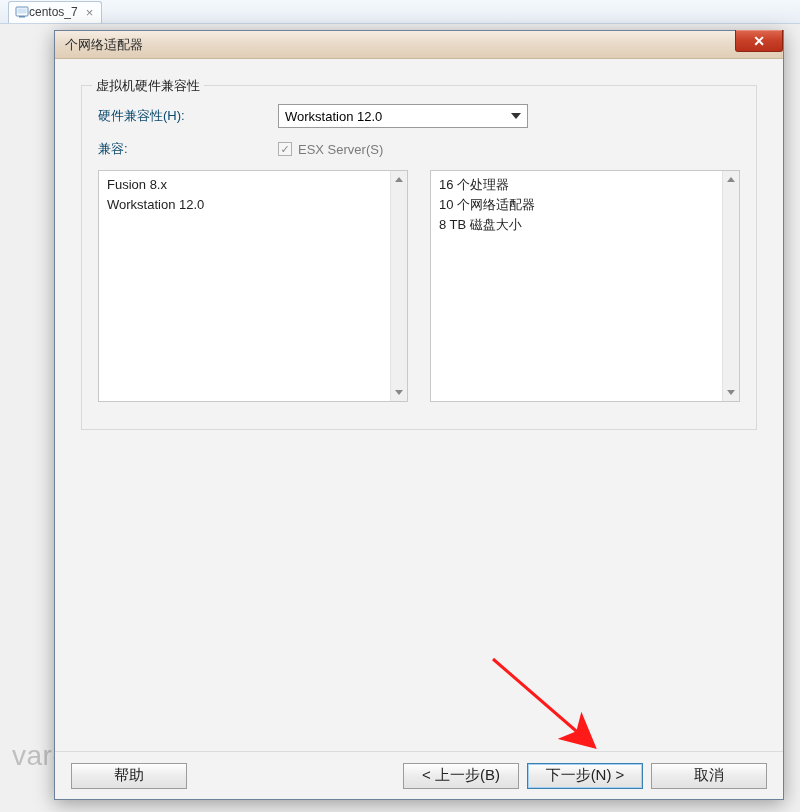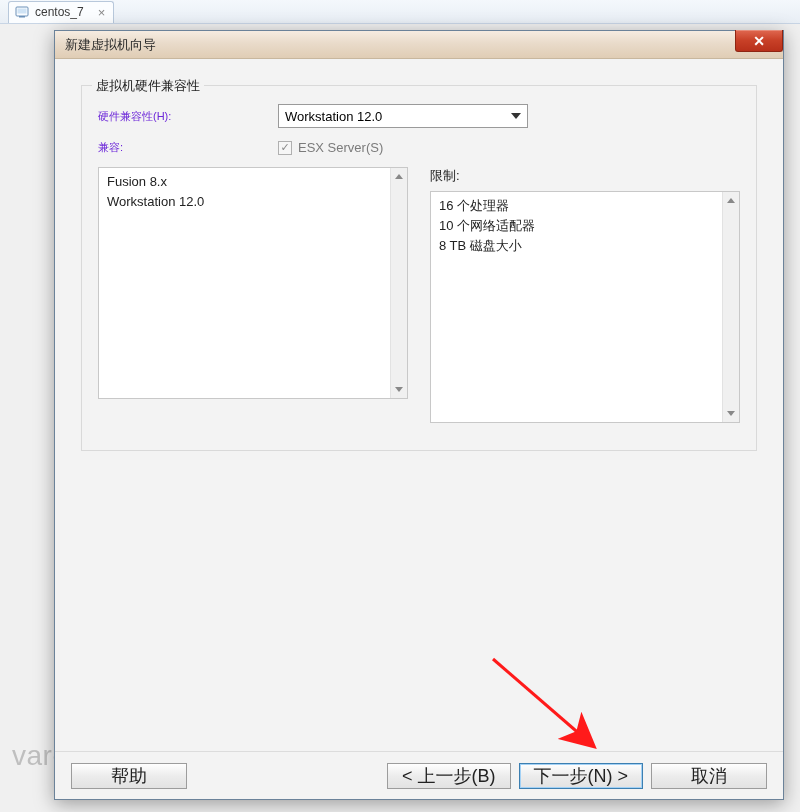--- a/index.html
+++ b/index.html
@@ -24,21 +24,21 @@
 }
 .tab {
   height: 22px;
   background: #fbfdff;
   border: 1px solid #b8c8db;
   border-bottom: none;
   border-radius: 3px 3px 0 0;
   display: flex;
   align-items: center;
   padding: 0 8px 0 6px;
-  gap: 6px;
+  gap: 0;
   color: #3b3b3b;
 }
 .tab .vm-icon {
   width: 14px; height: 14px;
   display: inline-flex; align-items: center; justify-content: center;
 }
 .tab .close-x {
   color: #888; font-size: 13px; margin-left: 8px; line-height: 1;
 }
 
@@ -128,22 +128,22 @@
 }
 
 
 .row {
   display: flex;
   align-items: center;
   margin-bottom: 12px;
 }
 .row .label {
   width: 180px;
-  font-size: 11px;
-  color: #6d28d9;
+  font-size: 13px;
+  color: #0c4a6e;
 }
 .row .control { flex: 1; }
 
 .dropdown {
   width: 250px; height: 24px;
   border: 1px solid #9a9a9a;
   background: #ffffff;
   display: flex;
   align-items: center;
   padding: 0 6px;
@@ -243,21 +243,21 @@
   padding: 0 16px;
   gap: 8px;
   background: #f3f3f3;
 }
 .footer .spacer { flex: 1; }
 .btn {
   min-width: 116px;
   height: 26px;
   border: 1px solid #9c9c9c;
   background: linear-gradient(to bottom, #fefefe 0%, #ececec 50%, #e2e2e2 100%);
-  font-size: 18px;
+  font-size: 15px;
   color: #222;
   display: inline-flex;
   align-items: center; justify-content: center;
   padding: 0 14px;
 }
 .btn.default {
   border: 1px solid #3c7fb1;
   box-shadow: 0 0 0 1px #a3d1f5 inset;
 }
 </style>
@@ -276,21 +276,21 @@
     <span>centos_7</span>
     <span class="close-x">×</span>
   </div>
 </div>
 
 <div class="vmware-fragment">vare</div>
 
 <div class="dialog">
 
   <div class="titlebar">
-    <span>新建虚拟机向导</span>
+    <span>个网络适配器</span>
     <div class="close-btn">
       <span>✕</span>
     </div>
   </div>
 
 
   <div class="body">
     <div class="group">
       <div class="group-legend">虚拟机硬件兼容性</div>
 
@@ -327,21 +327,20 @@
                   <span class="tri-up"></span>
                 </div>
               <div class="arrow down">
                   <span class="tri-down"></span>
                 </div>
             </div>
           </div>
         </div>
 
         <div class="list-col">
-          <div class="list-label">限制:</div>
           <div class="listbox">
             <div class="content">
               <div>16 个处理器</div>
               <div>10 个网络适配器</div>
               <div>8 TB 磁盘大小</div>
             </div>
             <div class="scrollbar">
               <div class="arrow up">
                   <span class="tri-up"></span>
                 </div>

